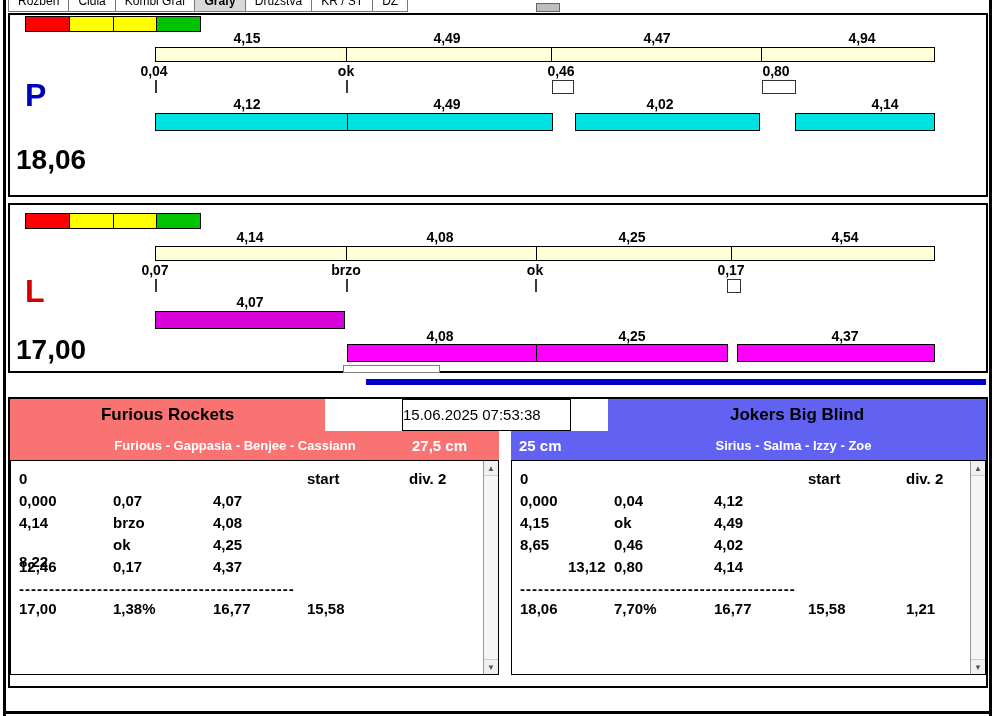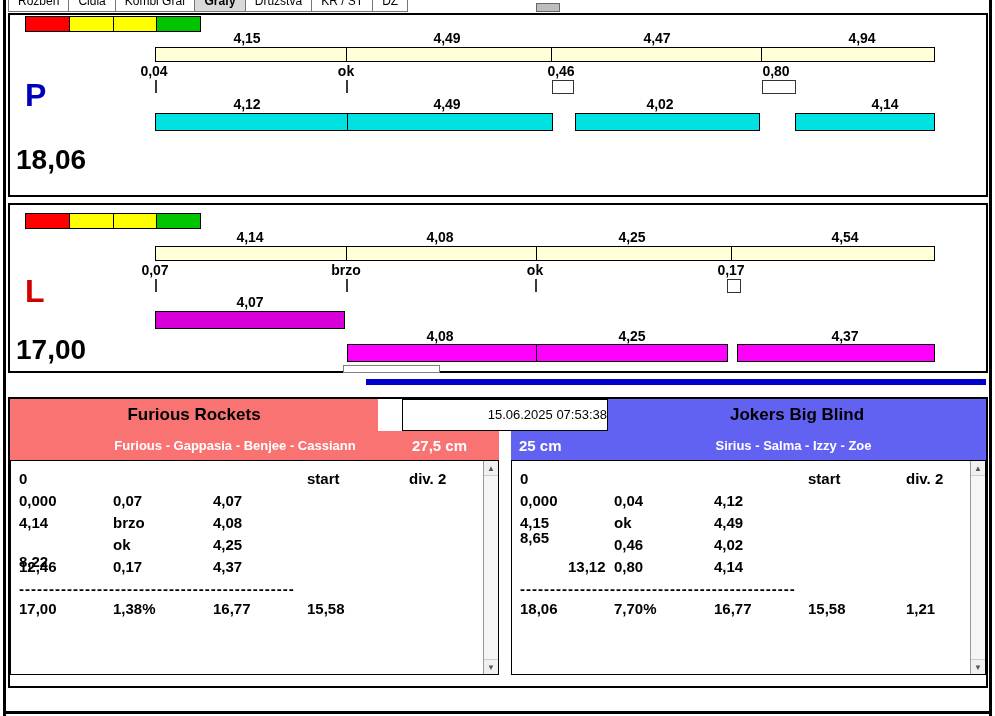--- a/index.html
+++ b/index.html
@@ -34,21 +34,21 @@
   
   #outline-box{position:absolute;left:343px;top:365px;width:97px;height:8px;background:#fff;border:1px solid #808080;z-index:5;}
   #progress-line{position:absolute;left:366px;top:379px;width:620px;height:6px;background:#0000c8;}
 
   
   #bottom{position:absolute;left:8px;top:397px;width:980px;height:291px;border:2px solid #000;background:#fff;}
   .hdrbox{position:absolute;top:0;height:32px;line-height:32px;text-align:center;font-size:17px;font-weight:bold;color:#000;}
   .subbox{position:absolute;top:32px;height:29px;}
   .members{position:absolute;top:0;height:29px;line-height:29px;text-align:center;font-size:13px;font-weight:bold;color:#fff;white-space:nowrap;}
   .cm{position:absolute;top:0;height:41px;line-height:29px;font-size:15px;font-weight:bold;color:#fff;white-space:nowrap;}
-  #tsbox{position:absolute;left:392px;top:0;width:206px;height:32px;background:#fff;border:1px solid #000;line-height:30px;text-align:right;font-size:13px;color:#000;z-index:3;}
+  #tsbox{position:absolute;left:392px;top:0;width:169px;height:32px;background:#fff;border:1px solid #000;line-height:30px;text-align:left;font-size:15px;color:#000;z-index:3;}
   .ttable{position:absolute;top:61px;height:215px;background:#fff;border:1px solid #000;}
   .tc{position:absolute;font-size:15px;font-weight:bold;color:#000;white-space:nowrap;line-height:20px;}
   .dashes{letter-spacing:1px;}
   .sbar{position:absolute;right:0;top:0;bottom:0;width:15px;background:#f5f5f5;border-left:1px solid #999;}
   .sb-btn{position:absolute;left:0;width:14px;height:15px;font-size:8px;color:#555;text-align:center;line-height:15px;background:#f0f0f0;}
   .sb-up{top:0;border-bottom:1px solid #ccc;}
   .sb-down{bottom:0;border-top:1px solid #ccc;}
 </style>
 </head>
 <body>
@@ -159,21 +159,21 @@
     <div class="runbar" style="left:727px;top:139px;width:198px;background:#ff00ff;"></div>
 
     <div class="lane-total" style="left:6px;top:130px;">17,00</div>
   </div>
 
   <div id="outline-box"></div>
   <div id="progress-line"></div>
 
   <div id="bottom">
 
-    <div class="hdrbox" style="left:0;width:368px;background:#fa7373;">Furious Rockets</div>
+    <div class="hdrbox" style="left:0;width:315px;background:#fa7373;">Furious Rockets</div>
     <div id="tsbox">15.06.2025 07:53:38</div>
     <div class="hdrbox" style="left:598px;width:378px;background:#6262f2;">Jokers Big Blind</div>
 
     <div class="subbox" style="left:0;width:489px;background:#fa7373;">
       <div class="members" style="left:20px;width:410px;">Furious - Gappasia - Benjee - Cassiann</div>
       <div class="cm" style="left:402px;width:84px;">27,5 cm</div>
     </div>
     <div class="subbox" style="left:501px;width:475px;background:#6262f2;">
       <div class="cm" style="left:8px;width:80px;">25 cm</div>
       <div class="members" style="left:95px;width:375px;">Sirius - Salma - Izzy - Zoe</div>
@@ -220,21 +220,21 @@
       <span class="tc" style="left:394px;top:8px;">div. 2</span>
 
       <span class="tc" style="left:8px;top:30px;">0,000</span>
       <span class="tc" style="left:102px;top:30px;">0,04</span>
       <span class="tc" style="left:202px;top:30px;">4,12</span>
 
       <span class="tc" style="left:8px;top:52px;">4,15</span>
       <span class="tc" style="left:102px;top:52px;">ok</span>
       <span class="tc" style="left:202px;top:52px;">4,49</span>
 
-      <span class="tc" style="left:8px;top:67px;">8,65</span>
+      <span class="tc" style="left:8px;top:74px;">8,65</span>
       <span class="tc" style="left:102px;top:74px;">0,46</span>
       <span class="tc" style="left:202px;top:74px;">4,02</span>
 
       <span class="tc" style="left:8px;top:96px;margin-left:48px;">13,12</span>
       <span class="tc" style="left:102px;top:96px;">0,80</span>
       <span class="tc" style="left:202px;top:96px;">4,14</span>
 
       <span class="tc dashes" style="left:8px;top:118px;">----------------------------------------------</span>
 
       <span class="tc" style="left:8px;top:138px;">18,06</span>

